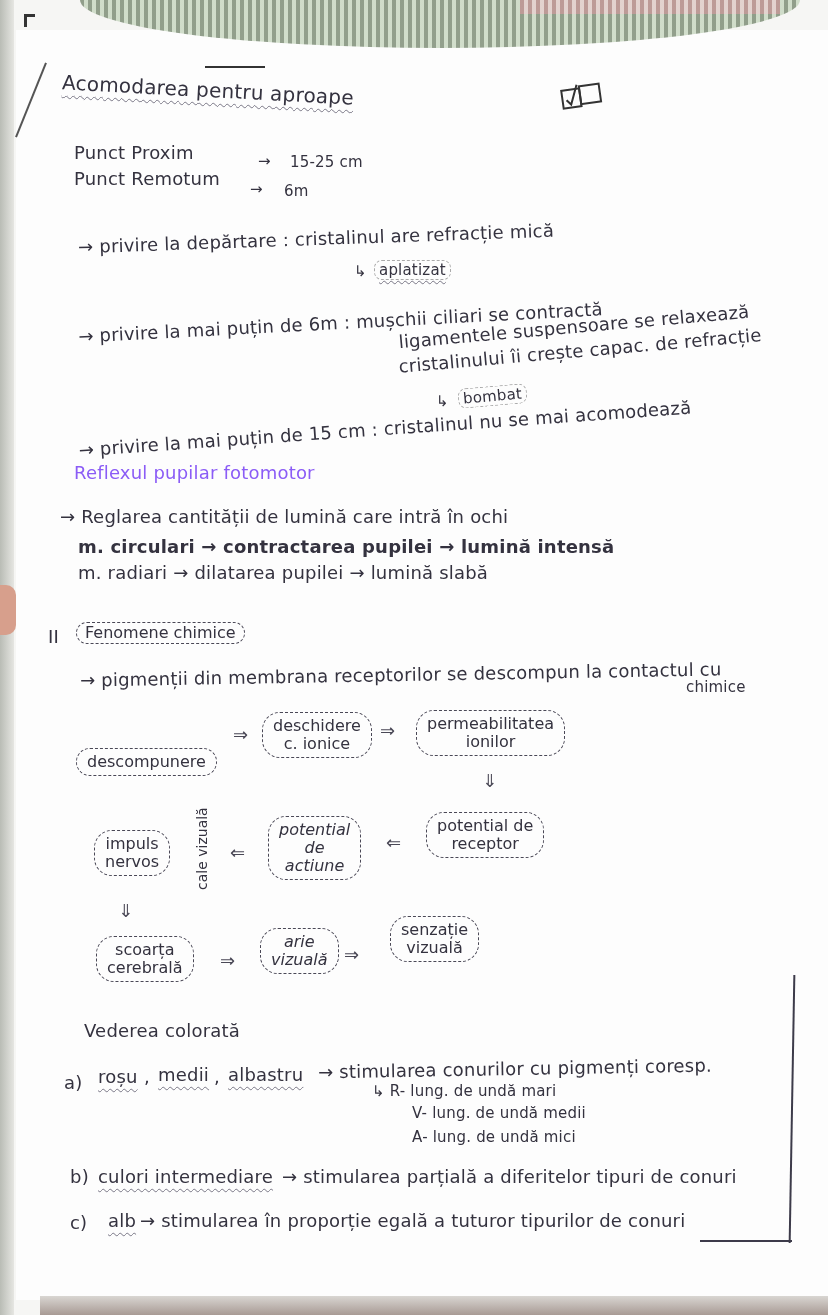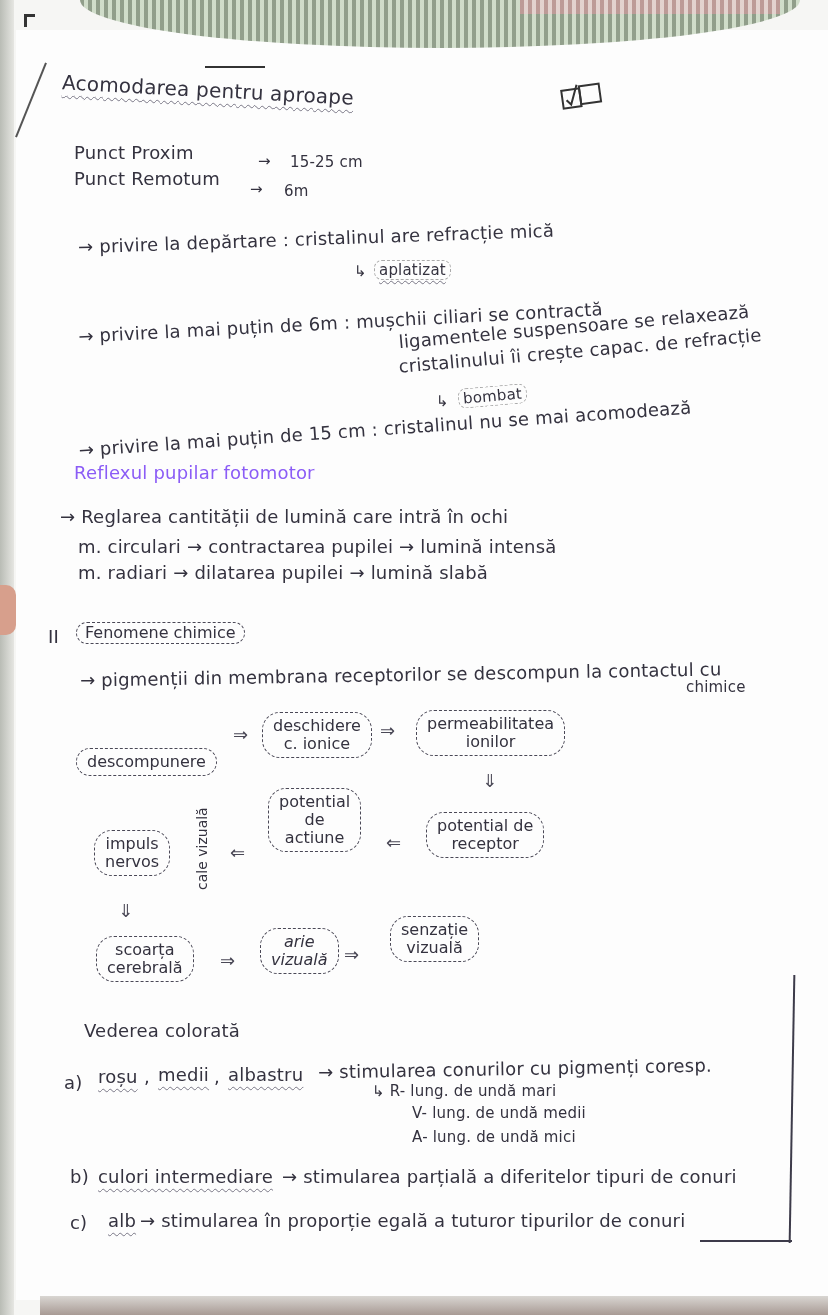--- a/index.html
+++ b/index.html
@@ -92,38 +92,38 @@
 
 <div class="hw" style="left:78px;top:312px;transform:rotate(-3deg);">→ privire la mai puțin de 6m : mușchii ciliari se contractă</div>
 <div class="hw" style="left:398px;top:316px;transform:rotate(-5deg);">ligamentele suspensoare se relaxează</div>
 <div class="hw" style="left:398px;top:340px;transform:rotate(-5deg);">cristalinului îi crește capac. de refracție</div>
 <div class="hw hw-sm" style="left:436px;top:392px;">↳</div>
 <div class="hw hw-sm" style="left:458px;top:386px;border:1px dashed #aaa;border-radius:8px;padding:0 4px;transform:rotate(-5deg);">bombat</div>
 <div class="hw" style="left:78px;top:418px;transform:rotate(-4deg);">→ privire la mai puțin de 15 cm : cristalinul nu se mai acomodează</div>
 
 <div class="hw faint" style="left:74px;top:462px;">Reflexul pupilar fotomotor</div>
 <div class="hw" style="left:60px;top:506px;">→ Reglarea cantității de lumină care intră în ochi</div>
-<div class="hw" style="left:78px;top:536px;">m. circulari → contractarea pupilei → lumină intensă</div>
+<div class="hw" style="left:78px;top:536px;font-weight:bold;">m. circulari → contractarea pupilei → lumină intensă</div>
 <div class="hw" style="left:78px;top:562px;">m. radiari → dilatarea pupilei → lumină slabă</div>
 
 <div class="hw" style="left:48px;top:626px;">II</div>
 <div class="cloud" style="left:76px;top:622px;font-size:16px;padding:1px 8px;"><span>Fenomene chimice</span></div>
 <div class="hw" style="left:80px;top:664px;transform:rotate(-1deg);">→ pigmenții din membrana receptorilor se descompun la contactul cu</div>
 <div class="hw hw-sm" style="left:686px;top:678px;">chimice</div>
 
 <div class="cloud" style="left:76px;top:748px;"><span>descompunere</span></div>
 <div class="arrow" style="left:233px;top:724px;">⇒</div>
 <div class="cloud" style="left:262px;top:712px;"><span>deschidere</span><br><span>c. ionice</span></div>
 <div class="arrow" style="left:380px;top:720px;">⇒</div>
 <div class="cloud" style="left:416px;top:710px;text-align:center;"><span>permeabilitatea</span><br><span>ionilor</span></div>
 <div class="arrow" style="left:482px;top:770px;">⇓</div>
 
 <div class="cloud" style="left:426px;top:812px;"><span>potential de</span><br><span>receptor</span></div>
 <div class="arrow" style="left:386px;top:832px;">⇐</div>
-<div class="cloud" style="left:268px;top:788px;"><span>potential</span><br><span>de</span><br><span>actiune</span></div>
+<div class="cloud" style="left:268px;top:816px;font-style:italic;"><span>potential</span><br><span>de</span><br><span>actiune</span></div>
 <div class="arrow" style="left:230px;top:842px;">⇐</div>
 <div class="vtext" style="left:194px;top:890px;">cale vizuală</div>
 <div class="cloud" style="left:94px;top:830px;"><span>impuls</span><br><span>nervos</span></div>
 <div class="arrow" style="left:118px;top:900px;">⇓</div>
 
 <div class="cloud" style="left:96px;top:936px;"><span>scoarța</span><br><span>cerebrală</span></div>
 <div class="arrow" style="left:220px;top:950px;">⇒</div>
 <div class="cloud" style="left:260px;top:928px;font-style:italic;"><span>arie</span><br><span>vizuală</span></div>
 <div class="arrow" style="left:344px;top:944px;">⇒</div>
 <div class="cloud" style="left:390px;top:916px;"><span>senzație</span><br><span>vizuală</span></div>

